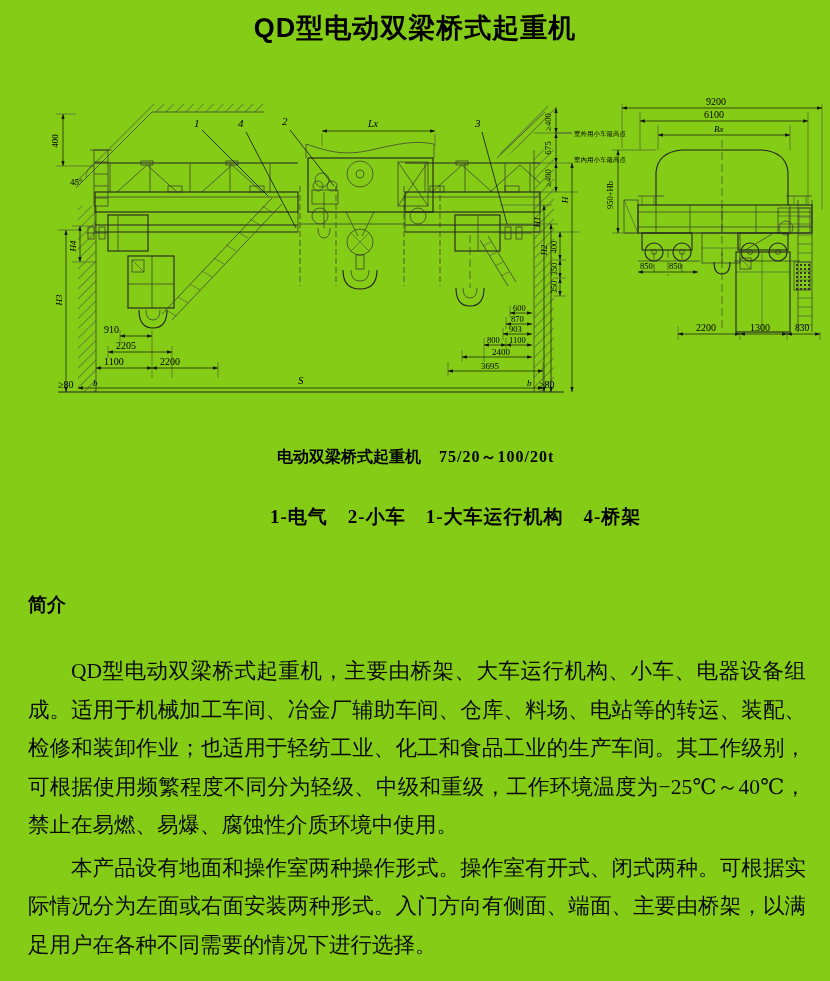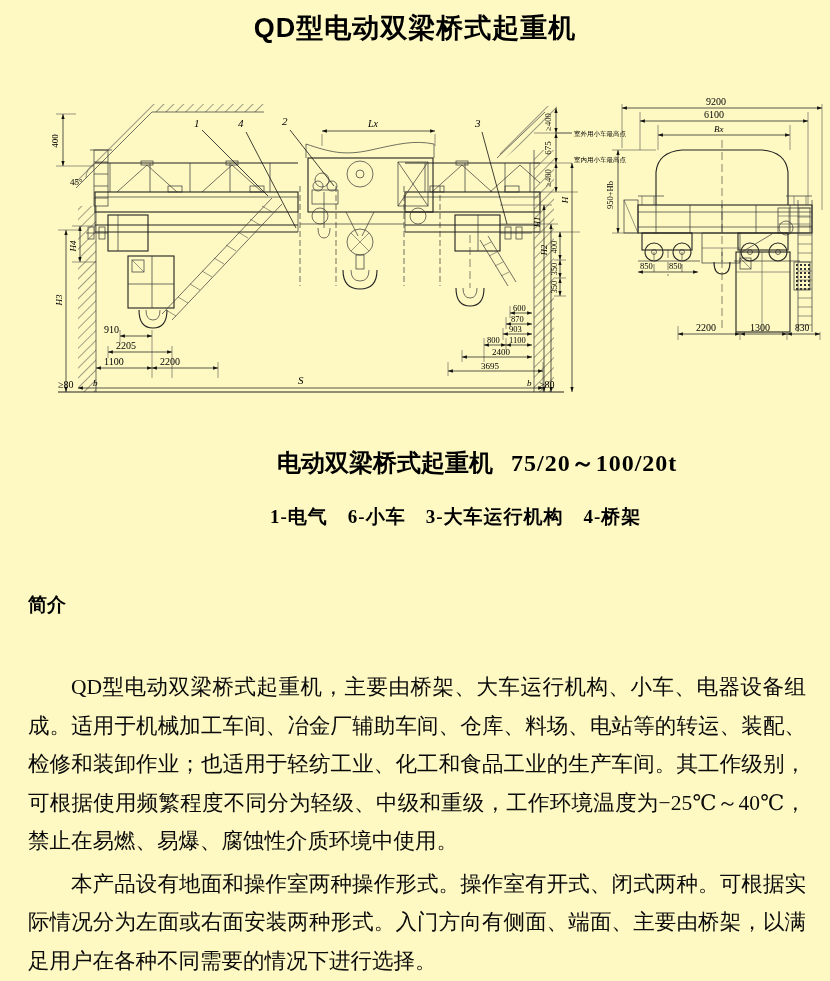--- a/index.html
+++ b/index.html
@@ -1,29 +1,29 @@
 <!DOCTYPE html>
 <html><head>
 <meta charset="utf-8">
 <style>
   html,body{margin:0;padding:0;background:#ffffff;}
-  .page{position:relative;width:830px;height:981px;background:#fef9c3;overflow:hidden;
+  .page{position:relative;width:830px;height:981px;background:#84cc16;overflow:hidden;
         font-family:"Liberation Serif","DejaVu Serif",serif;color:#111;}
   .title{position:absolute;top:10px;left:0;width:100%;text-align:center;
          font-family:"Liberation Sans","DejaVu Sans",sans-serif;
          font-weight:700;font-size:27px;letter-spacing:1px;color:#000;}
   .drawing{position:absolute;top:0;left:0;width:830px;height:430px;}
-  .caption{position:absolute;top:447px;left:277px;font-size:24px;font-weight:700;color:#000;}
+  .caption{position:absolute;top:447px;left:277px;font-size:16px;font-weight:700;color:#000;}
   .caption .spec{font-weight:700;margin-left:18px;letter-spacing:1px;}
   .legend{position:absolute;top:504px;left:270px;font-size:19px;font-weight:600;color:#000;letter-spacing:1px;}
   .section-heading{position:absolute;top:592px;left:28px;
          font-family:"Liberation Sans","DejaVu Sans",sans-serif;
          font-weight:700;font-size:19px;color:#000;}
   .bodytext{position:absolute;top:652px;left:28px;width:778px;
-         font-size:21.5px;line-height:38.5px;text-align:justify;color:#0a0a0a;margin-top:16px;}
+         font-size:21.5px;line-height:38.5px;text-align:justify;color:#0a0a0a;}
   .bodytext p{margin:0;text-indent:2em;}
   .bodytext p + p{margin-top:4px;}
   
   svg text{fill:#000;font-family:"Liberation Serif","DejaVu Serif",serif;}
   .t10{font-size:10px;} .t95{font-size:9.5px;} .t9{font-size:9px;} .t85{font-size:8.5px;} .t65{font-size:6.5px;}
   .t11{font-size:11px;} .it{font-style:italic;}
   .s1{stroke:#222;stroke-width:1.1;fill:none;}
   .s07{stroke:#333;stroke-width:0.7;fill:none;}
   .dim{stroke:#111;stroke-width:0.7;fill:none;}
   .thin{stroke:#444;stroke-width:0.55;fill:none;}
@@ -403,21 +403,21 @@
       <text class="t10" x="696" y="331">2200</text>
       <text class="t10" x="750" y="331">1300</text>
       <text class="t95" x="795" y="331">830</text>
     </g>
   </svg>
 
   <div class="caption">
     <span>电动双梁桥式起重机</span><span class="spec">75/20～100/20t</span>
   </div>
 
-  <div class="legend">1-电气　6-小车　3-大车运行机构　4-桥架</div>
+  <div class="legend">1-电气　2-小车　1-大车运行机构　4-桥架</div>
 
   <div class="section-heading">简介</div>
 
   <div class="bodytext">
     <p>QD型电动双梁桥式起重机，主要由桥架、大车运行机构、小车、电器设备组成。适用于机械加工车间、冶金厂辅助车间、仓库、料场、电站等的转运、装配、检修和装卸作业；也适用于轻纺工业、化工和食品工业的生产车间。其工作级别，可根据使用频繁程度不同分为轻级、中级和重级，工作环境温度为−25℃～40℃，禁止在易燃、易爆、腐蚀性介质环境中使用。</p>
     <p>本产品设有地面和操作室两种操作形式。操作室有开式、闭式两种。可根据实际情况分为左面或右面安装两种形式。入门方向有侧面、端面、主要由桥架，以满足用户在各种不同需要的情况下进行选择。</p>
   </div>
 
 </div>
 

